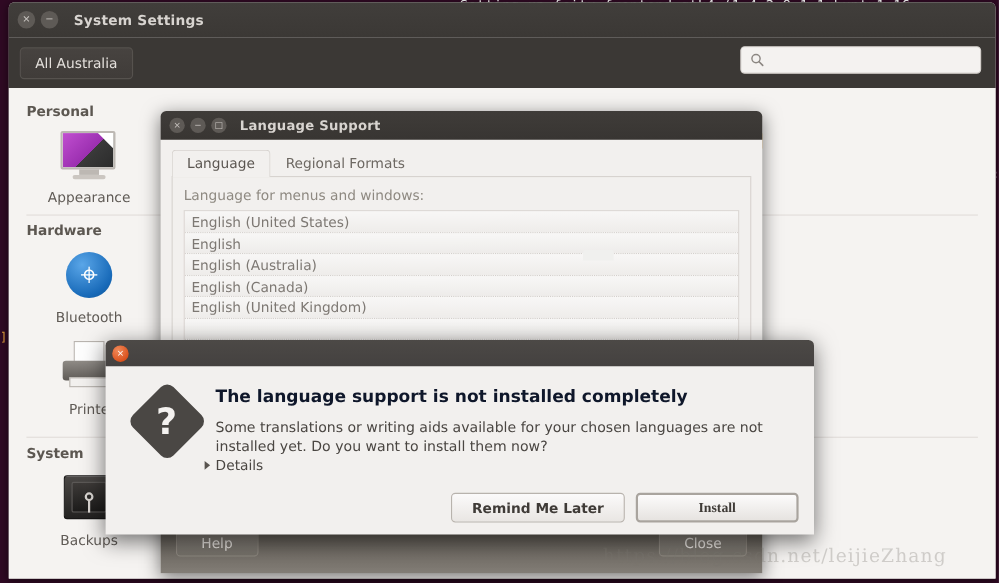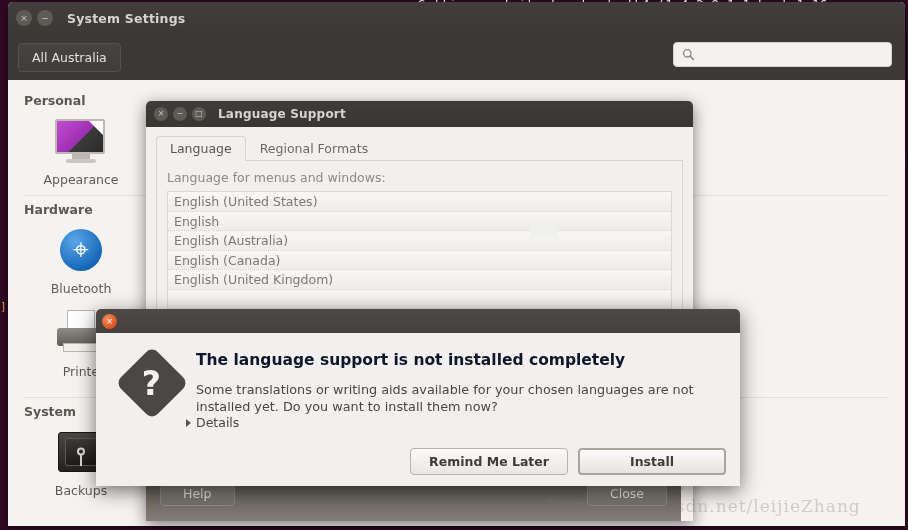--- a/index.html
+++ b/index.html
@@ -264,21 +264,21 @@
     background: linear-gradient(to bottom,#f7f6f5,#ebe9e7);
     height: 126px; overflow: hidden;
   }
   .lang-item {
     height: 19.5px; line-height: 19.5px;
     padding-left: 6px; font-size: 12.5px; color: #7d7873;
     border-bottom: 1px dotted #d3cfcb;
     background: linear-gradient(to bottom,#f8f7f6,#eeecea);
   }
   #lang-footer {
-    position: absolute; left:0; right:12px; bottom: 0; height: 56px;
+    position: absolute; left:0; right:0; bottom: 0; height: 56px;
     background: linear-gradient(to bottom,#555049,#6c6760 55%, #827d76);
     border-radius: 0 0 0 0;
     display: flex; align-items: center; padding: 0 14px;
   }
   .footer-btn {
     height: 26px; padding: 0 22px;
     border: 1px solid #8e8880; border-radius: 4px;
     background: linear-gradient(to bottom,#868079,#747069);
     color: #e7e3df; font-size: 12.5px;
     display: flex; align-items: center;
@@ -339,20 +339,21 @@
     border: 1px solid #b8b3ad; border-radius: 4px;
     background: linear-gradient(to bottom,#fbfafa,#e9e6e3);
     color: #3f3b37; font-size: 12.5px; font-weight: bold;
     display: flex; align-items: center; justify-content: center;
   }
   .alert-btn.default {
     border: 1px solid #8a8view; }
   .alert-btn.default {
     border: 2px solid #a9a49e; min-width: 148px;
     background: linear-gradient(to bottom,#fcfbfb,#e6e3e0);
+    font-family: Liberation Serif, serif;
   }
 
   
   #watermark {
     position: absolute; left: 548px; top: 496px;
     font-family: "DejaVu Serif", "Liberation Serif", serif;
     font-size: 17px; color: rgba(120,115,110,.30);
     letter-spacing: 1px; white-space: nowrap;
   }
 </style>

